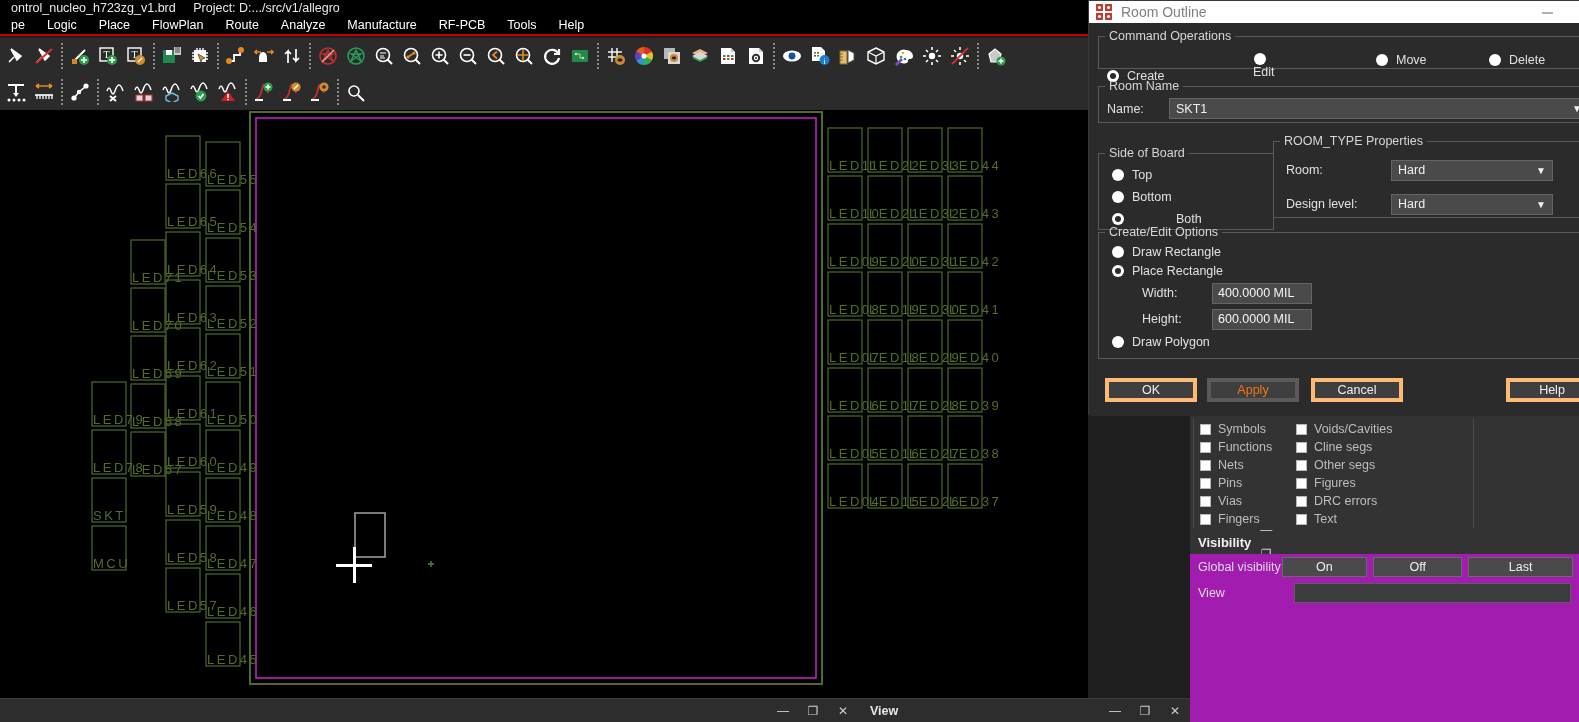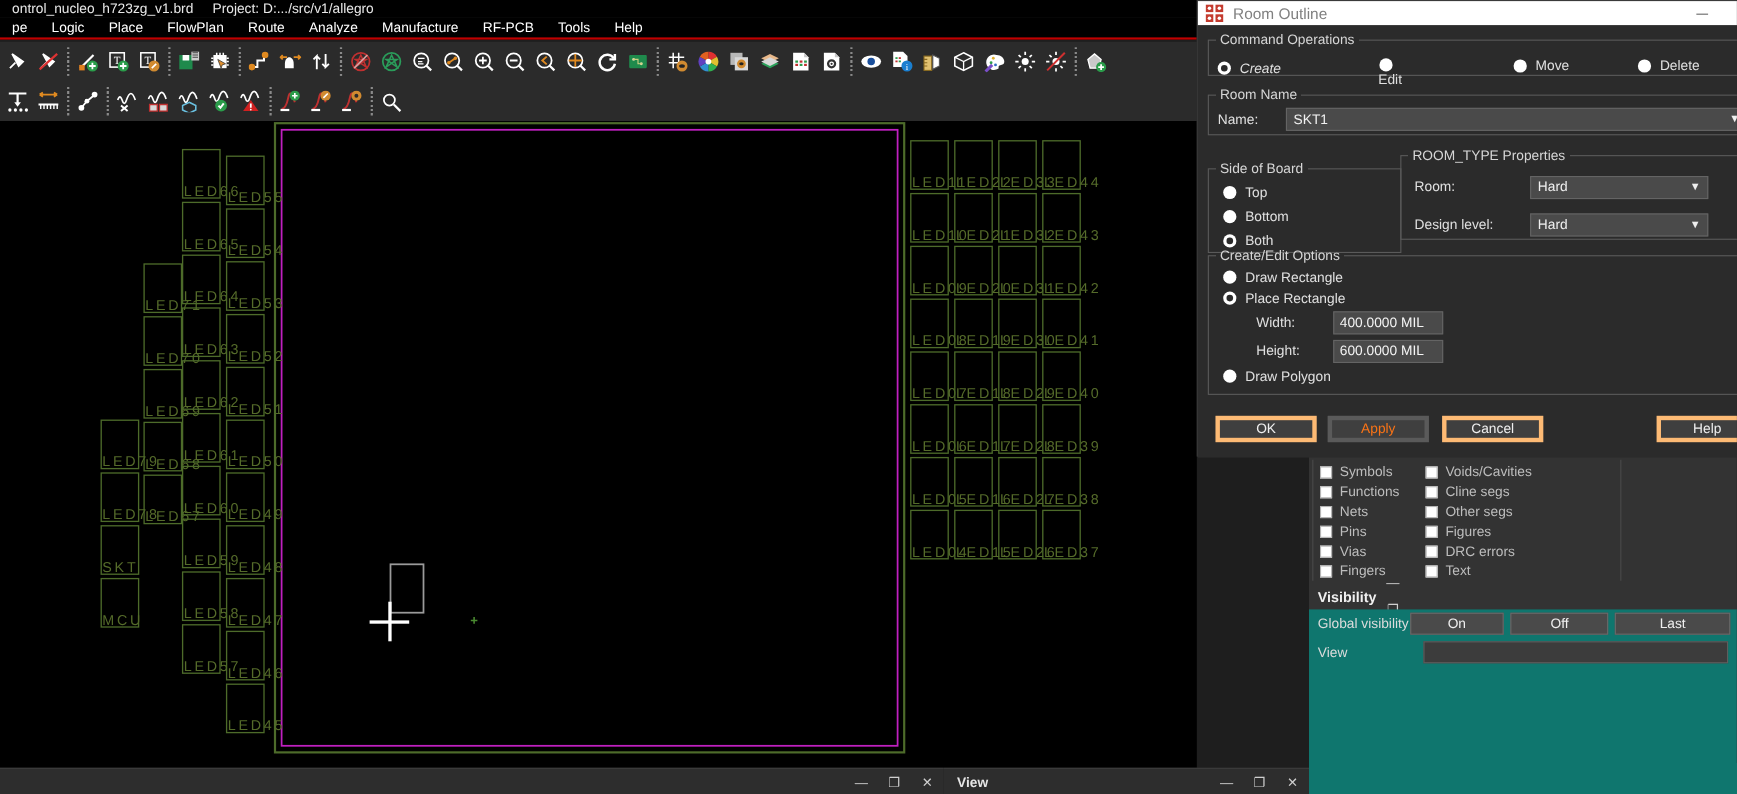--- a/index.html
+++ b/index.html
@@ -74,21 +74,21 @@
     display:inline-flex; align-items:center; justify-content:center; flex:0 0 auto;
   }
   .cb-label { color:#bdbdbd; font-size:12.5px; white-space:nowrap; }
   .vsep { position:absolute; width:1px; background:#4a4a4a; }
 
   .vis-header {
     position:absolute; left:0; top:132px; width:389px; height:24px; background:#333333;
     display:flex; align-items:center;
   }
   .vis-header .t { font-weight:bold; color:#f0f0f0; font-size:13px; padding-left:8px; }
-  .vis-body { position:absolute; left:0; top:156px; width:389px; height:168px; background:#0f766e; }
+  .vis-body { position:absolute; left:0; top:156px; width:389px; height:168px; background:#a21caf; }
   .vrow { display:flex; align-items:center; margin:0 0 0 8px; height:26px; }
   .vlabel { color:#dcdcdc; font-size:12.5px; width:96px; }
   .vbtn {
     height:20px; background:#4a4a4a; border:1px solid #6a6a6a; color:#efefef;
     font-size:12.5px; display:flex; align-items:center; justify-content:center; margin-right:6px; cursor:default;
   }
   .vinput { height:20px; background:#3c3c3c; border:1px solid #5e5e5e; flex:1; }
 
   
   .dialog {
@@ -840,21 +840,21 @@
           
         </div>
       </div>
     </div>
 
     <div class="dlg-body">
 
       <fieldset class="gbox" style="left:9px; top:6px; width:502px; height:40px;">
         <legend>Command Operations</legend>
         <div id="cmd-ops" style="position:relative; height:100%;">
-            <div class="rrow" style="position: absolute; left: 8px; top: 12px; font-style: italic;">
+            <div class="rrow" style="position: absolute; left: 8px; top: 26px;">
               <span class="radio sel"></span>
               <span>Create</span>
             </div>
             <div class="rrow" style="position: absolute; left: 154px; top: 10px; flex-direction: column;">
               <span class="radio"></span>
               <span>Edit</span>
             </div>
             <div class="rrow" style="position: absolute; left: 277px; top: 10px;">
               <span class="radio"></span>
               <span>Move</span>
@@ -881,21 +881,21 @@
         <legend>Side of Board</legend>
         <div id="side-board" style="padding:4px 0 0 13px;">
             <div class="rrow" style="height: 22px;">
               <span class="radio"></span>
               <span>Top</span>
             </div>
             <div class="rrow" style="height: 22px;">
               <span class="radio"></span>
               <span>Bottom</span>
             </div>
-            <div class="rrow" style="height: 22px;">
+            <div class="rrow" style="height: 22px; gap: 44px;">
               <span class="radio sel"></span>
               <span>Both</span>
             </div>
           </div>
       </fieldset>
 
       <fieldset class="gbox" style="left:184px; top:111px; width:327px; height:84px;">
         <legend>ROOM_TYPE Properties</legend>
         <div id="room-type" style="padding:5px 10px 0 12px;">
             <div style="display: flex; align-items: center; height: 34px;">

